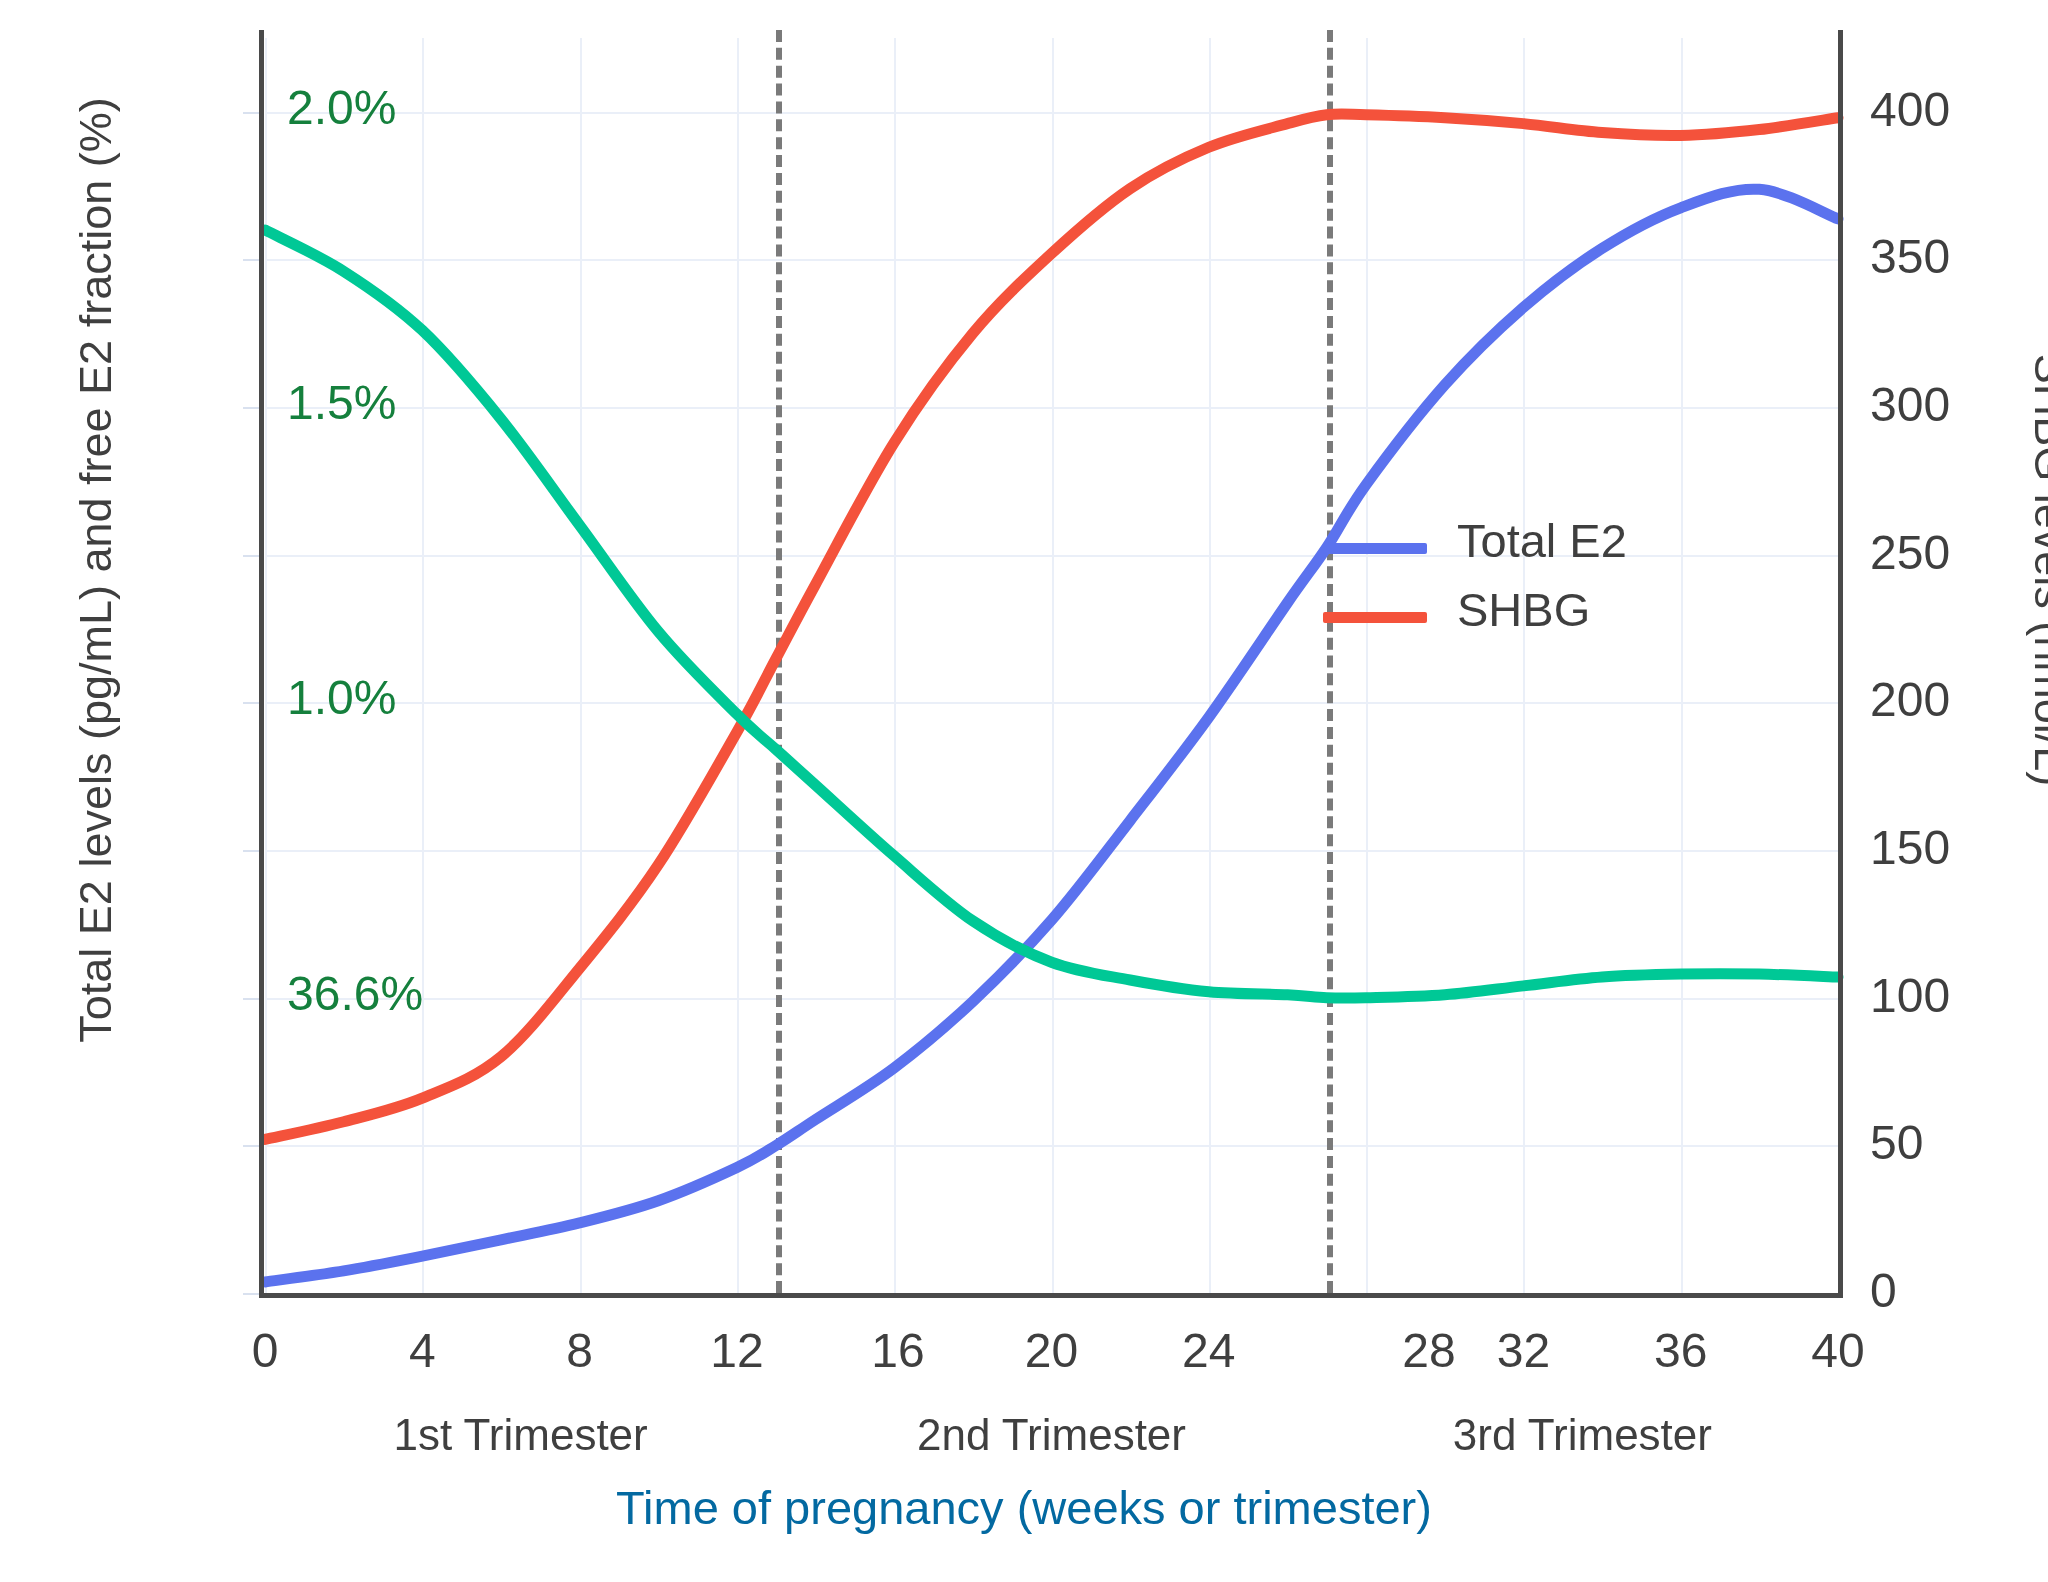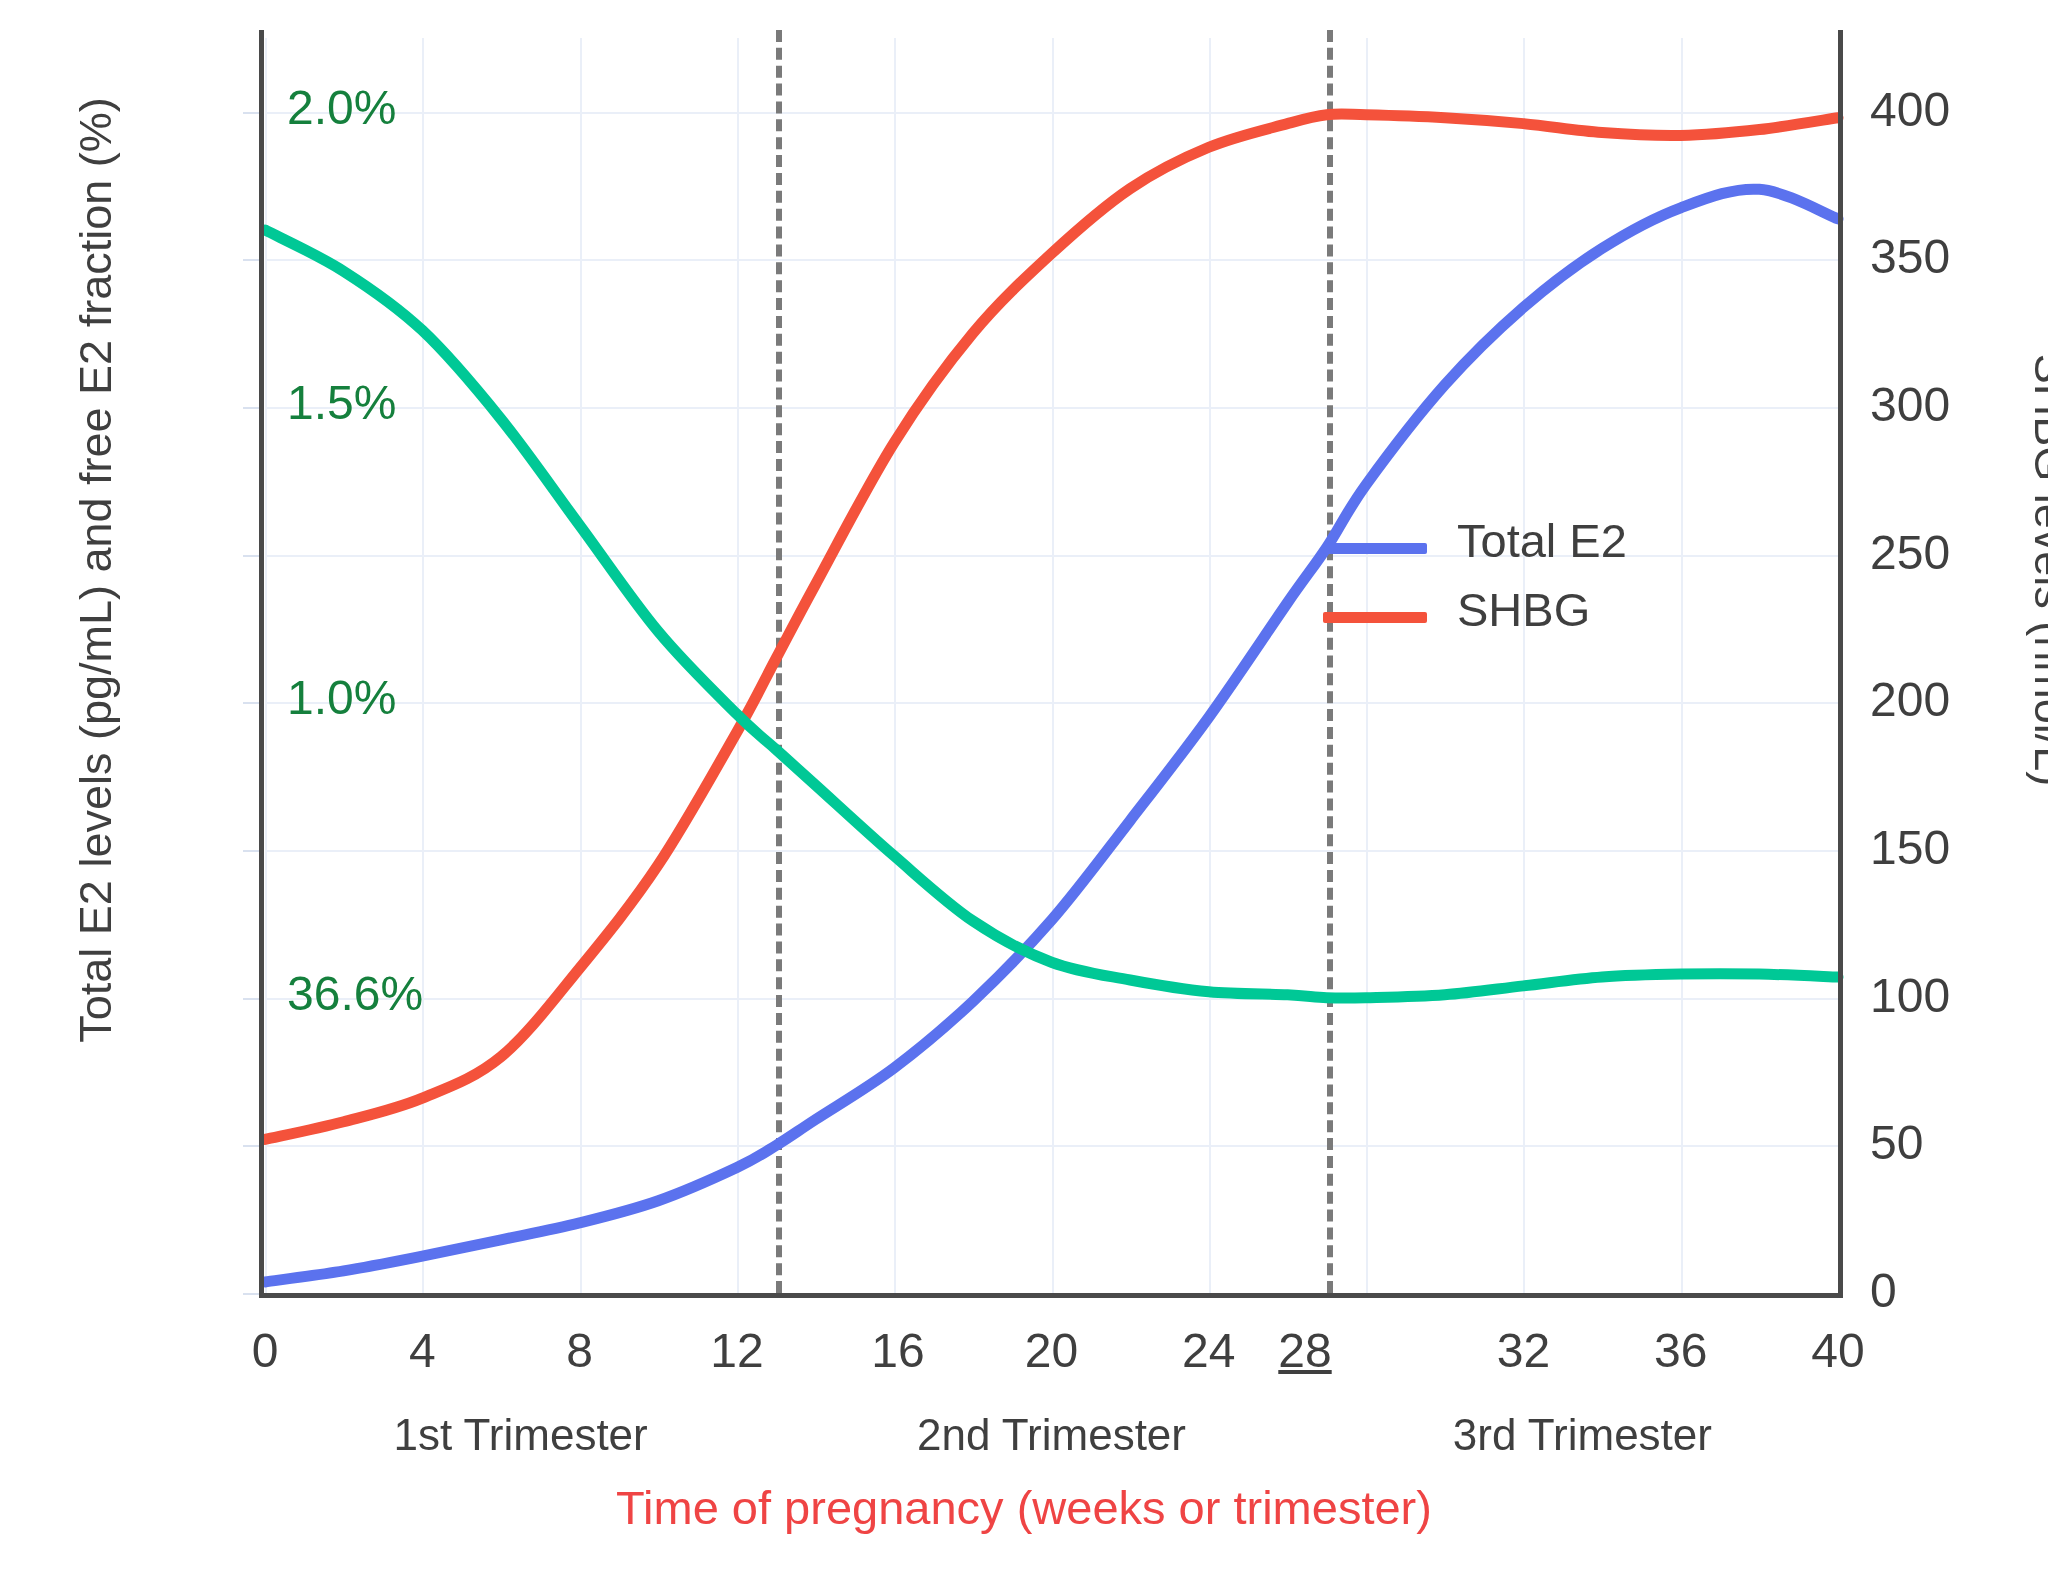--- a/index.html
+++ b/index.html
@@ -14,21 +14,21 @@
     white-space:nowrap;
   }
   .ylabel-right{
     position:absolute; left:1550px; top:540px; width:1000px; height:60px;
     transform:rotate(90deg); transform-origin:center center;
     font-size:45px; color:#3f3f3f; text-align:center; line-height:60px;
     white-space:nowrap;
   }
   .xlabel{
     position:absolute; left:0; top:1480px; width:2048px;
-    text-align:center; font-size:47px; color:#ef4444;
+    text-align:center; font-size:47px; color:#0369a1;
   }
 
   
   #plot{position:absolute; left:265px; top:38px; width:1573px; height:1255px;}
 
   .gridv,.gridh{position:absolute;background:#eaeff8;}
   .gridv{width:2px;top:0;bottom:0;}
   .gridh{height:2px;left:0;right:0;}
 
   .spine-left{position:absolute;left:-6px;top:-8px;width:5px;height:1263px;background:#4a4a4a;}
@@ -134,21 +134,21 @@
         <div class="pcttick" style="top: 41.8235px;">2.0%</div>
       </div>
     <div id="xlabels">
         <div class="xtick" style="left: 0px;">0</div>
         <div class="xtick" style="left: 157.3px;">4</div>
         <div class="xtick" style="left: 314.6px;">8</div>
         <div class="xtick" style="left: 471.9px;">12</div>
         <div class="xtick" style="left: 633px;">16</div>
         <div class="xtick" style="left: 786.5px;">20</div>
         <div class="xtick" style="left: 943.8px;">24</div>
-        <div class="xtick" style="left: 1040px; text-decoration: underline;">28</div>
+        <div class="xtick" style="left: 1164px;">28</div>
         <div class="xtick" style="left: 1258.4px;">32</div>
         <div class="xtick" style="left: 1415.7px;">36</div>
         <div class="xtick" style="left: 1573px;">40</div>
       </div>
     <div id="trilabels">
         <div class="trimester" style="left: 255.613px;">1st Trimester</div>
         <div class="trimester" style="left: 786.5px;">2nd Trimester</div>
         <div class="trimester" style="left: 1317.39px;">3rd Trimester</div>
       </div>
 

